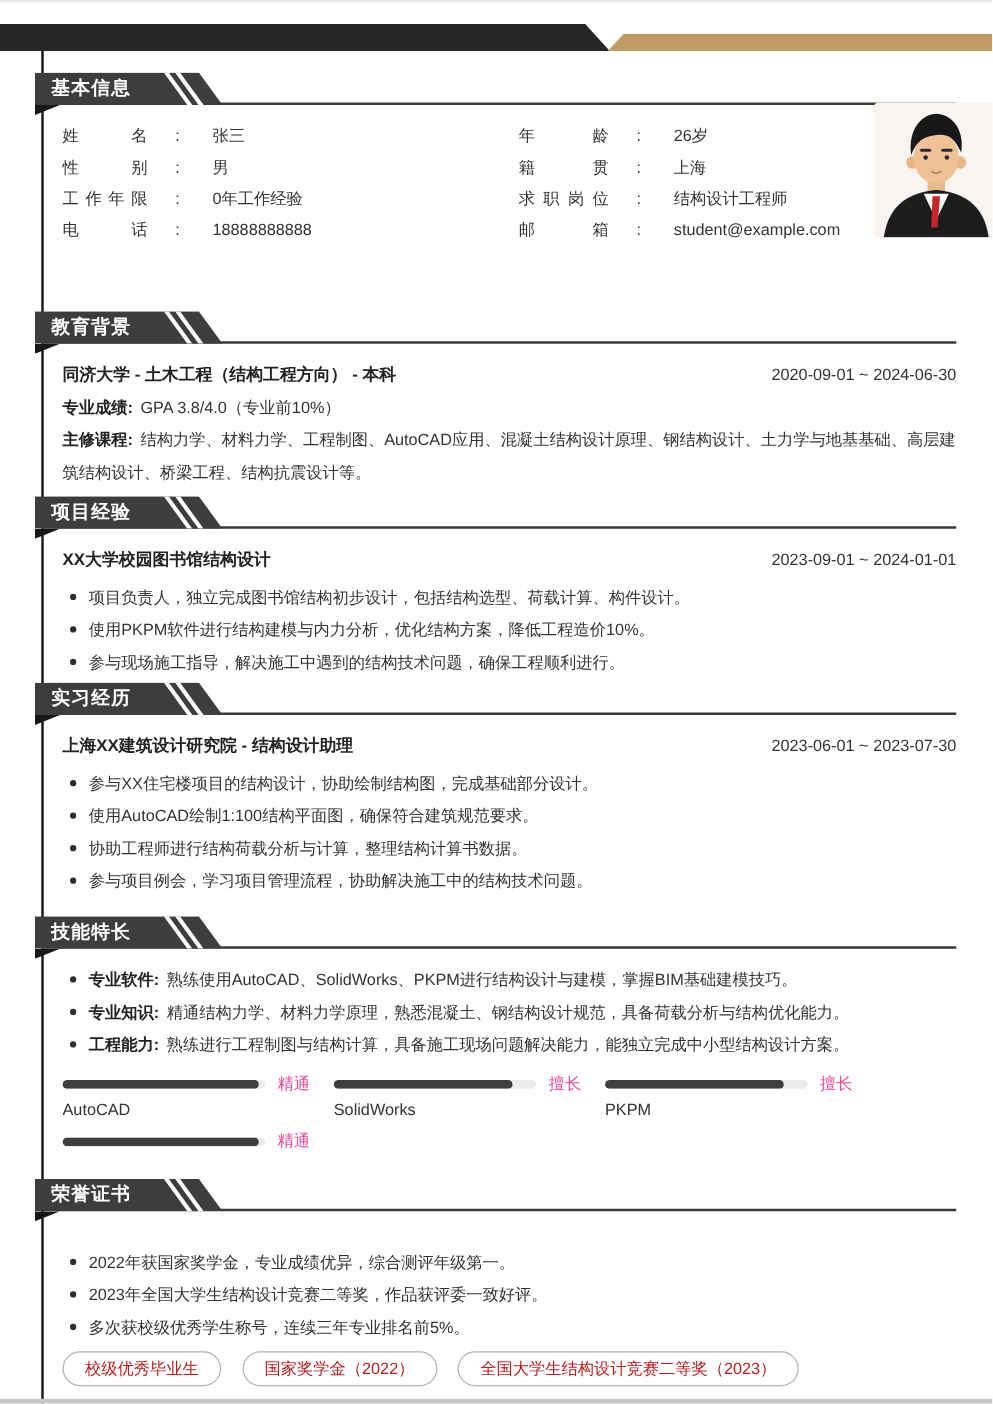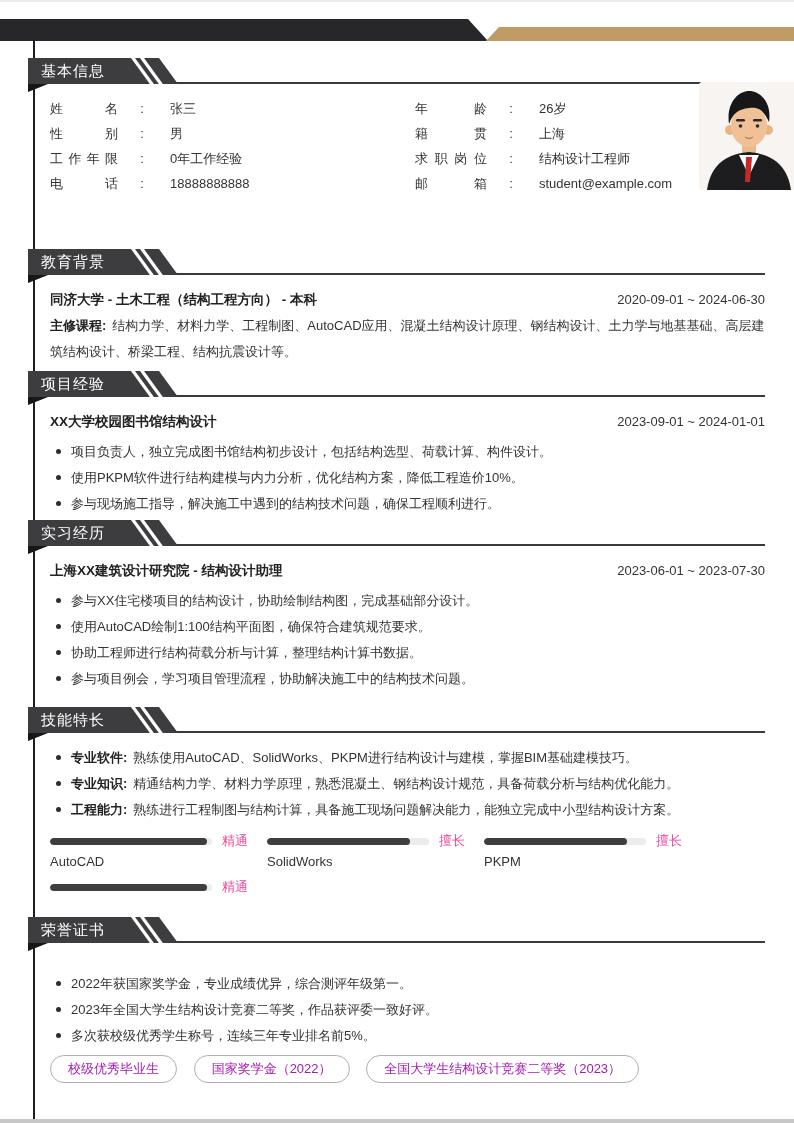--- a/index.html
+++ b/index.html
@@ -28,21 +28,21 @@
 
   
   .sec-head{position:relative; height:26px;}
   .sec-line{position:absolute; left:33px; right:29px; bottom:0; height:2px; background:#3a3a3a;}
   .ribbon{
     position:absolute; left:28px; top:0; width:150px; height:26px; background:#3d3d3f;
     clip-path:polygon(0 0, 131px 0, 150px 100%, 0 100%);
   }
   .ribbon-text{
     position:absolute; left:13px; top:4px; color:#fff;
-    font-size:15px; font-weight:normal; letter-spacing:1px; line-height:18px;
+    font-size:15px; font-weight:bold; letter-spacing:1px; line-height:18px;
   }
   .stripe{
     position:absolute; top:0; width:4px; height:26px; background:#fff;
     transform:skewX(36deg); transform-origin:0 0;
   }
   .stripe-1{left:103px;} .stripe-2{left:112px;}
   .ribbon-fold{
     position:absolute; left:28px; top:26px; width:20px; height:8px; background:#17171a;
     clip-path:polygon(0 0, 100% 0, 0 100%);
   }
@@ -89,21 +89,21 @@
   .bar-track{width:162px; height:7px; border-radius:4px; background:#ececec; overflow:hidden;}
   .bar-fill{height:7px; border-radius:4px; background:#3e3e40;}
   .bar-level{margin-left:10px; font-size:13px; color:#ec4899; white-space:nowrap;}
   .bar-name{margin-top:4px; line-height:18px; font-size:13px; color:#333;}
 
   
   .pill-row{margin-top:6px; padding-left:0;}
   .pill{
     display:inline-flex; align-items:center; height:28px;
     border:1.5px solid #b0b0b0; border-radius:15px;
-    padding:0 17px; margin-right:13px; font-size:13px; color:#a21caf; background:#fff;
+    padding:0 17px; margin-right:13px; font-size:13px; color:#b91c1c; background:#fff;
   }
 
   
   .sec-basic  {margin-bottom:53px;}
   .sec-edu    {margin-bottom:6px;}
   .sec-proj   {margin-bottom:3px;}
   .sec-intern {margin-bottom:15px;}
   .sec-skill  {margin-bottom:14px;}
 </style>
 </head>
@@ -204,20 +204,23 @@
           <span class="stripe stripe-1"></span>
           <span class="stripe stripe-2"></span>
         </div>
         <div class="ribbon-fold"></div>
       </div>
       <div class="sec-body">
         <div class="row-title">
           <span>同济大学 - 土木工程（结构工程方向） - 本科</span>
           <span class="date">2020-09-01 ~ 2024-06-30</span>
         </div>
+        <p class="p-line">
+          <span class="p-label">专业成绩:</span><span>GPA 3.8/4.0（专业前10%）</span>
+        </p>
         <p class="p-line">
           <span class="p-label">主修课程:</span><span>结构力学、材料力学、工程制图、AutoCAD应用、混凝土结构设计原理、钢结构设计、土力学与地基基础、高层建筑结构设计、桥梁工程、结构抗震设计等。</span>
         </p>
       </div>
     </section>
 
     <section class="sec-proj">
       <div class="sec-head">
         <div class="sec-line"></div>
         <div class="ribbon">

